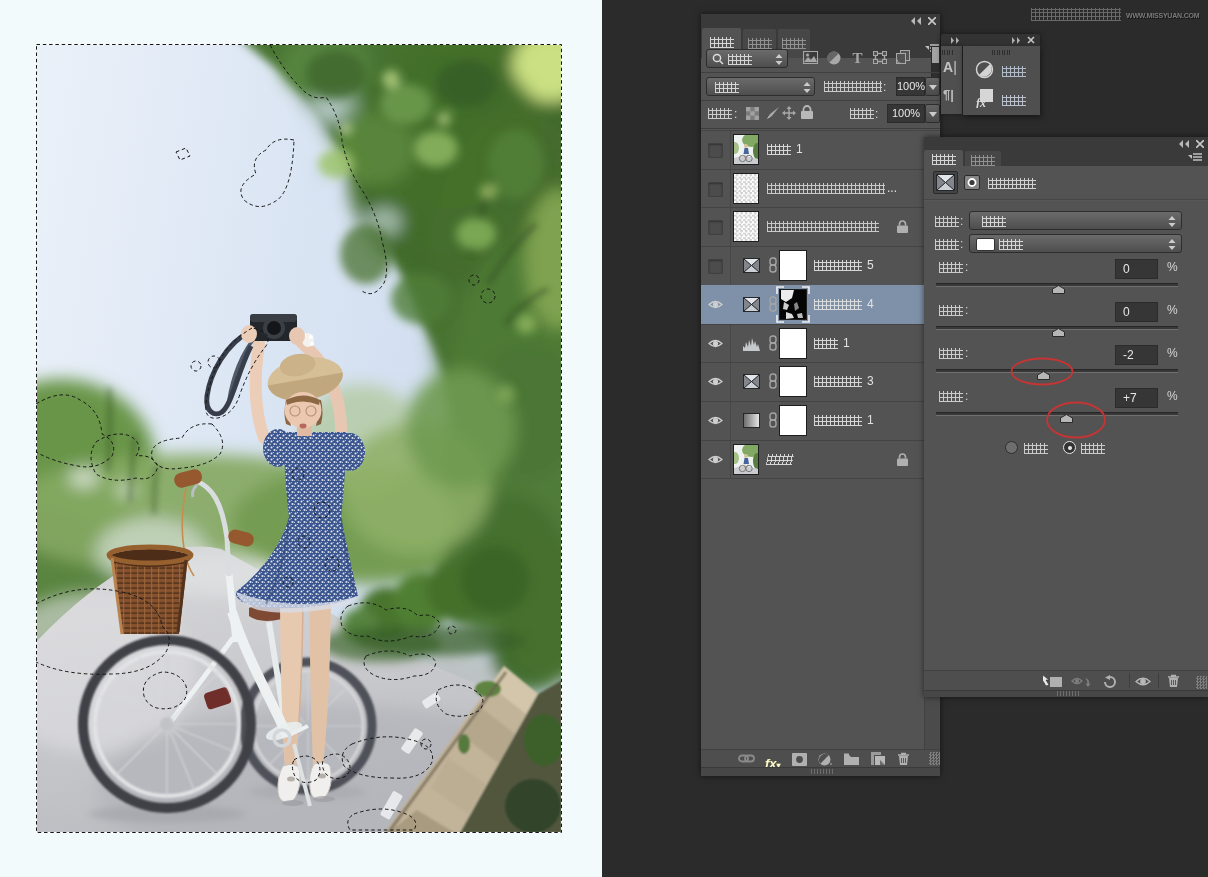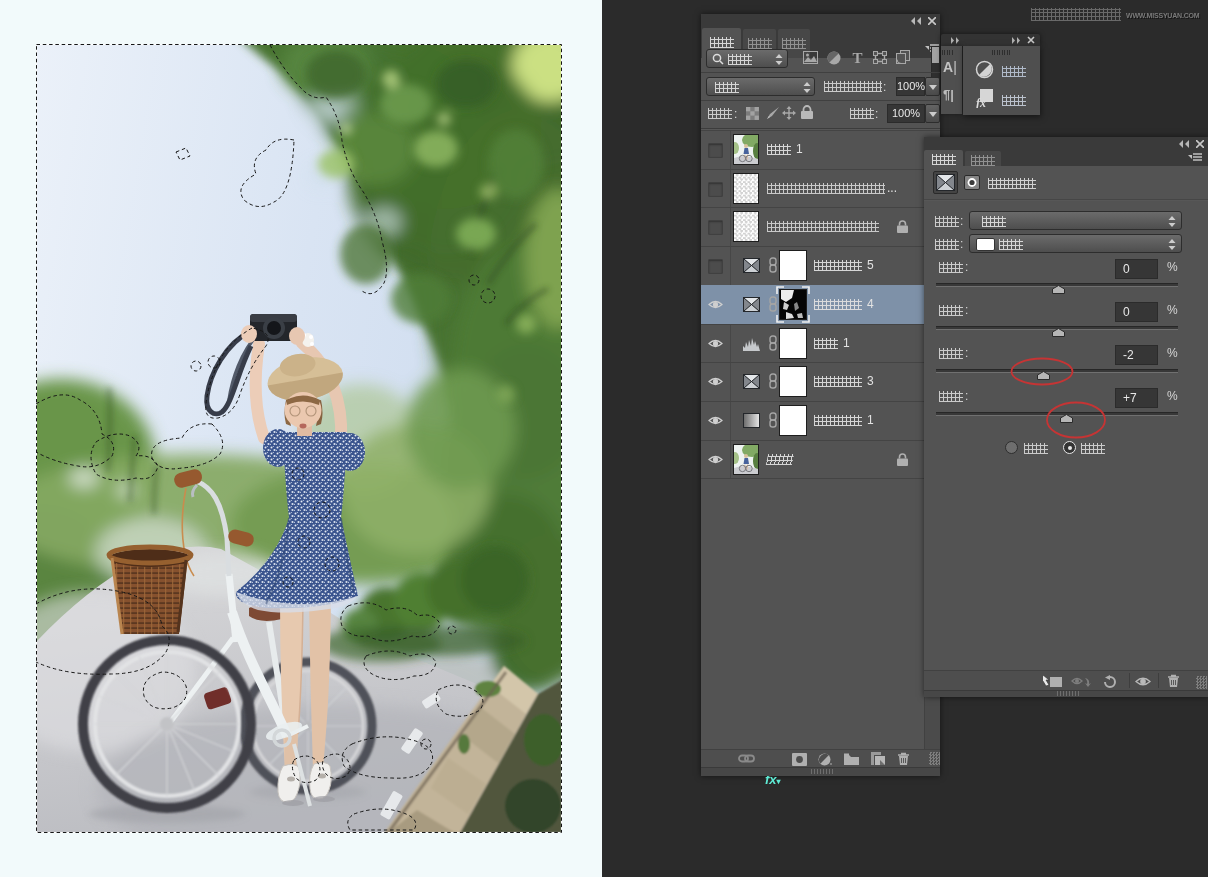--- a/index.html
+++ b/index.html
@@ -577,21 +577,21 @@
     </svg>
 <div class="abs" style="left:223px;top:580px;width:16px;height:155px;background:#4b4b4b;border-left:1px solid #414141;box-sizing:border-box"></div>
 
 <div class="abs" style="left:0;top:735px;width:239px;height:18px;background:#4e4e4e;border-top:1px solid #414141;box-sizing:border-box"></div>
 <svg class="abs" style="left:37px;top:740px" width="17" height="9">
       <g fill="none" stroke="#8a8a8a" stroke-width="1.8">
         <rect x="1" y="1.5" width="9" height="6" rx="3"></rect>
         <rect x="7" y="1.5" width="9" height="6" rx="3"></rect>
       </g>
     </svg>
-<div class="abs" style="left:64px;top:758px;color:#5eead4;font-size:13px;font-style:italic;font-weight:bold">fx<span style="font-size:8px;font-style:normal">▾</span></div>
+<div class="abs" style="left:64px;top:742px;color:#fef9c3;font-size:13px;font-style:italic;font-weight:bold">fx<span style="font-size:8px;font-style:normal">▾</span></div>
 <svg class="abs" style="left:91px;top:739px" width="15" height="13">
       <rect width="15" height="13" rx="1" fill="#b0b0b0"></rect>
       <circle cx="7.5" cy="6.5" r="3.4" fill="#4e4e4e"></circle>
     </svg>
 <svg class="abs" style="left:117px;top:739px" width="14" height="13">
       <circle cx="6.5" cy="6.5" r="6" fill="#b0b0b0"></circle>
       <path d="M2.3 10.7A6 6 0 0 1 10.7 2.3z" fill="#4e4e4e"></path>
       <path d="M12 11l3 0" stroke="#b0b0b0"></path>
     </svg>
 <svg class="abs" style="left:143px;top:739px" width="15" height="12">

